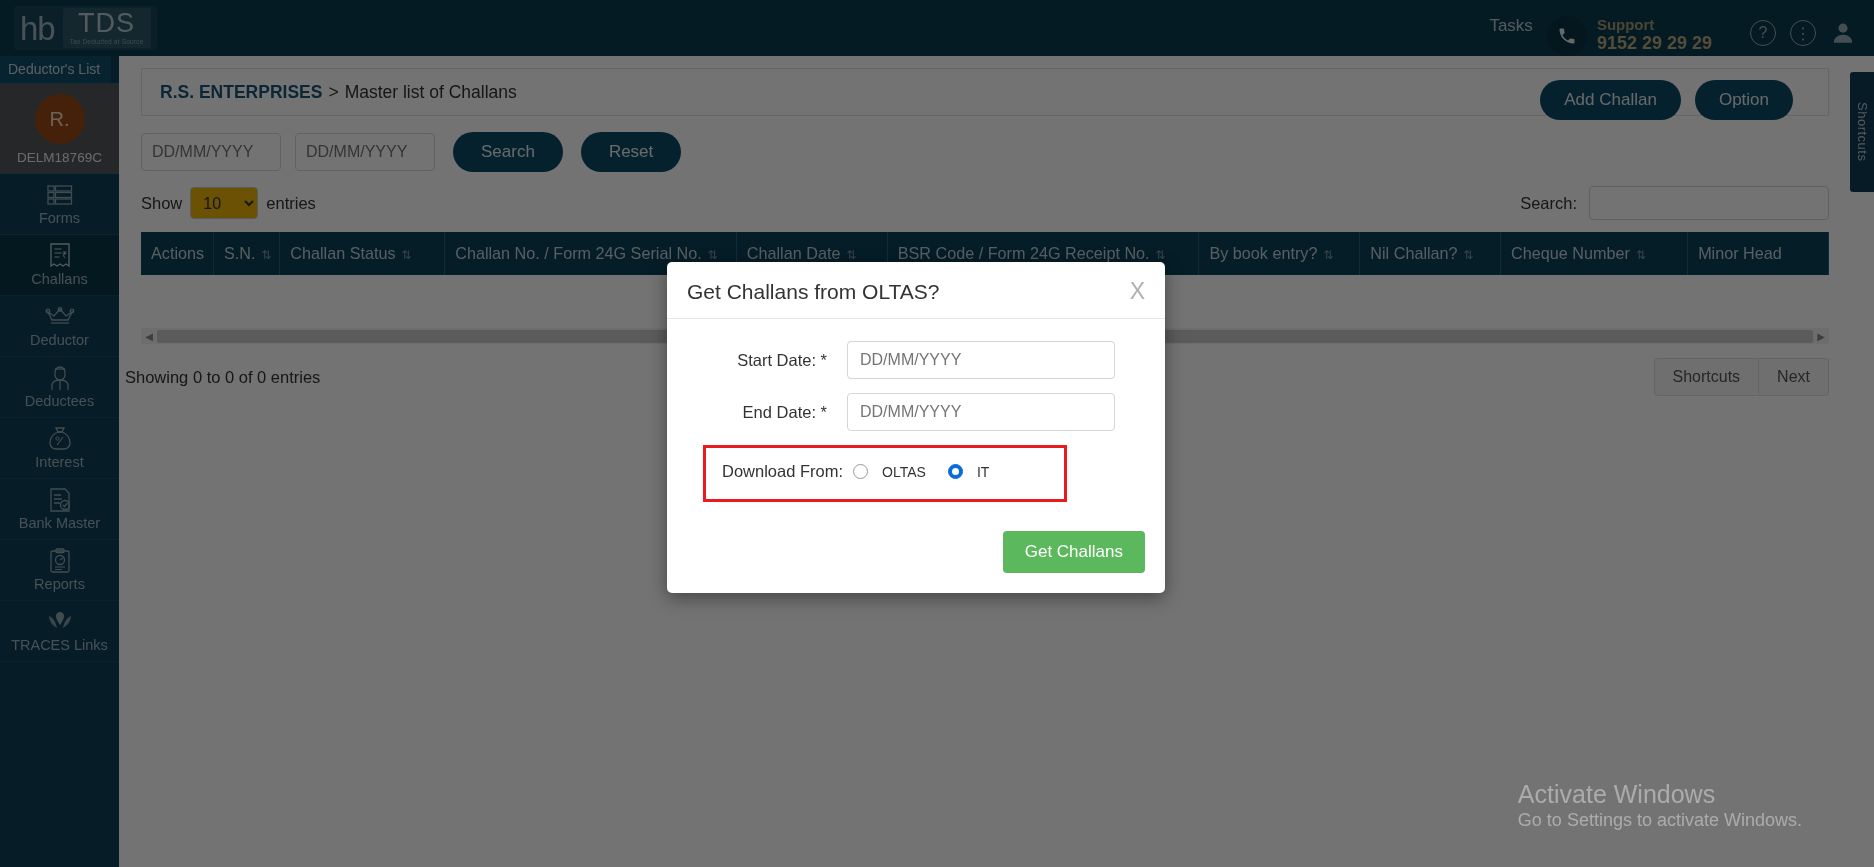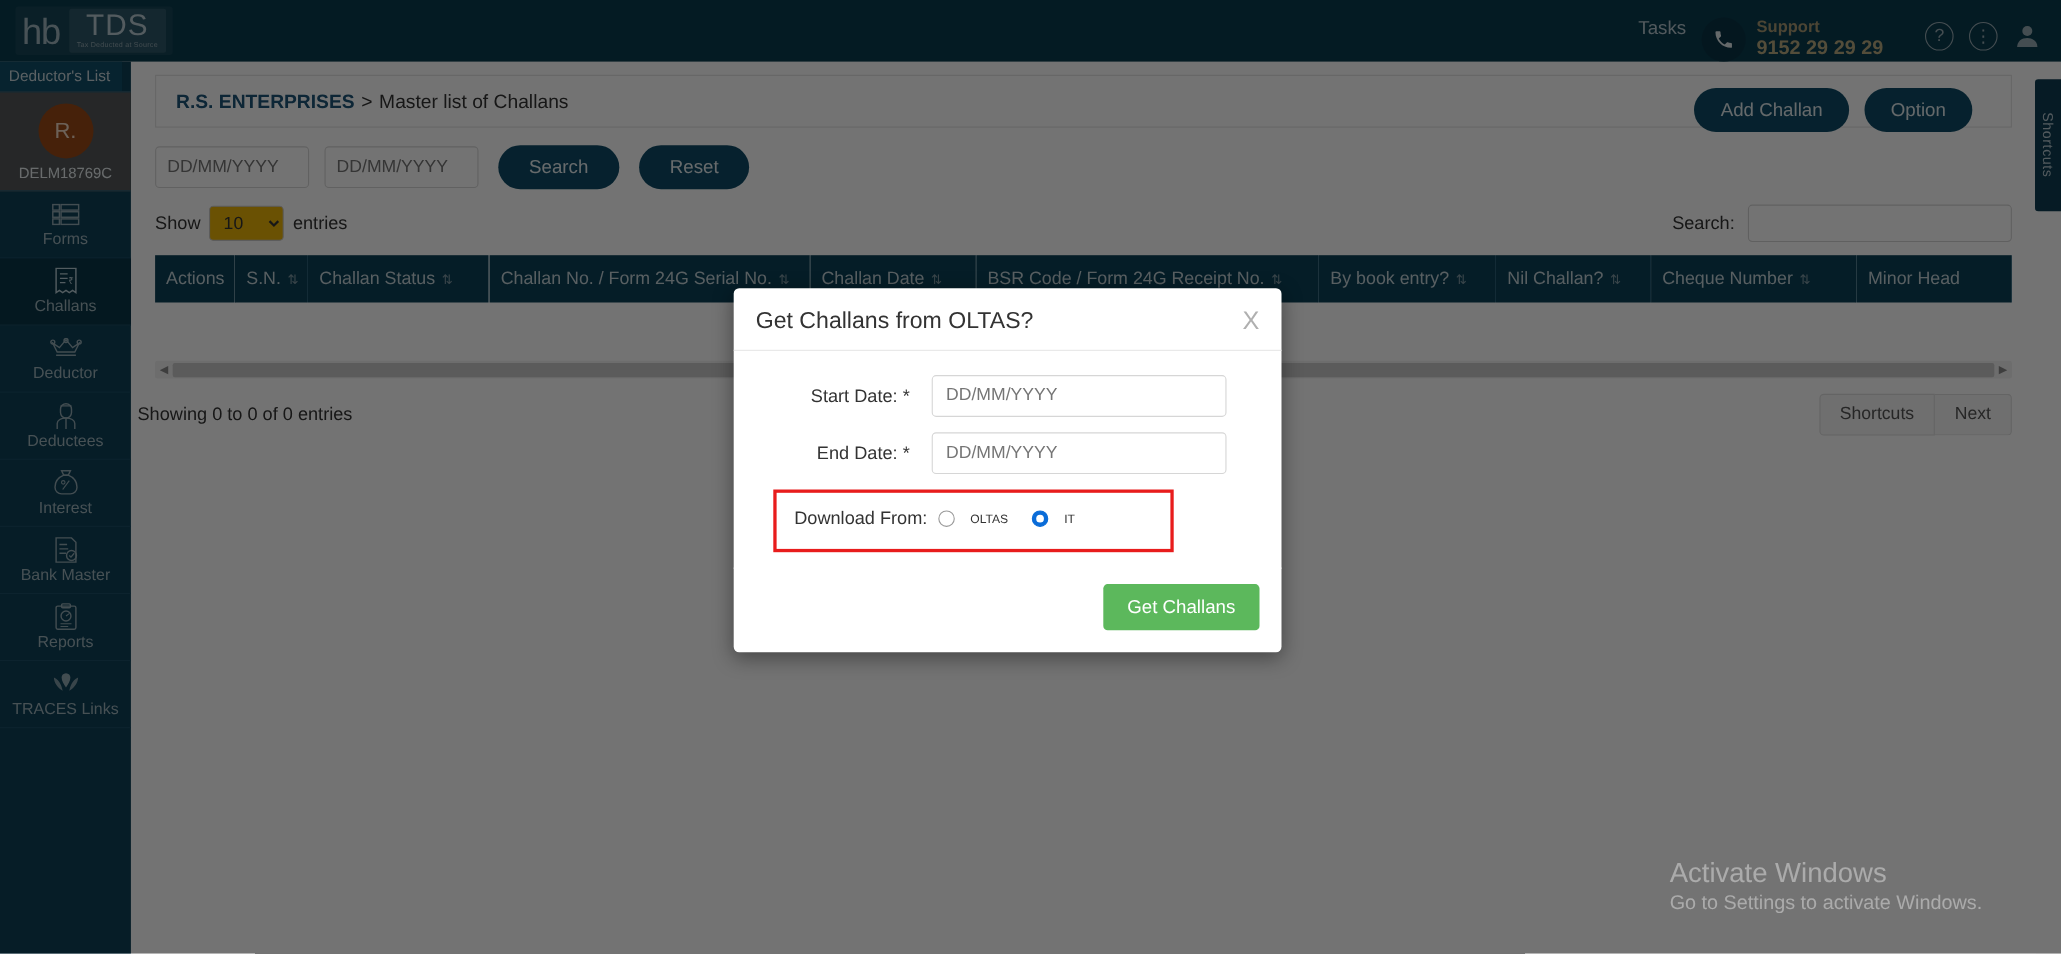--- a/index.html
+++ b/index.html
@@ -215,21 +215,21 @@
   .radio-dot {
     width: 15px; height: 15px; border-radius: 50%;
     border: 1.5px solid #9a9a9a; background: #fff; margin-right: 14px;
     display: inline-block; position: relative;
   }
   .radio-dot.sel { border-color: #0a6cd8; background: #0a6cd8; }
   .radio-dot.sel::after {
     content: ""; position: absolute; inset: 3px;
     background: #fff; border-radius: 50%;
   }
-  .radio-txt { font-size: 11px; color: #333; }
+  .radio-txt { font-size: 14px; color: #333; }
   .modal-foot {
     display: flex; justify-content: flex-end;
     padding: 14px 20px 20px 20px; border-top: 1px solid #ffffff;
   }
   .green-btn {
     background: #5cb85c; color: #fff; border: none; border-radius: 4px;
     font-size: 17px; padding: 11px 22px; cursor: pointer;
     font-family: "Liberation Sans", sans-serif;
   }
 </style>

